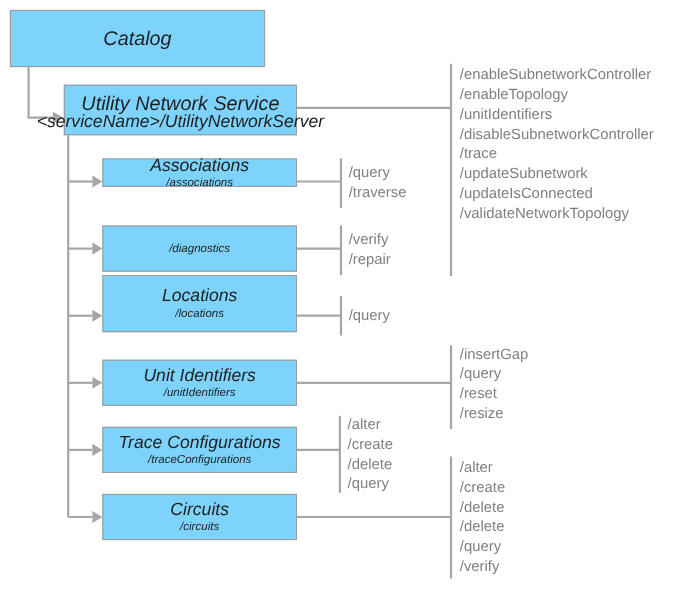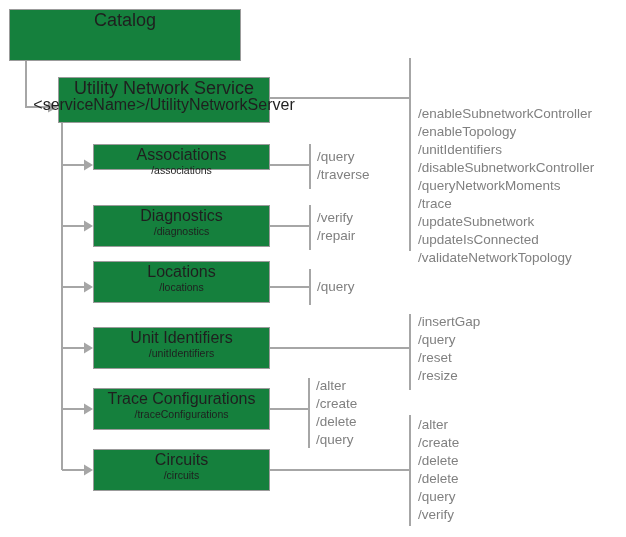--- a/index.html
+++ b/index.html
@@ -24,28 +24,30 @@
     stroke: #a6a6a6;
     stroke-width: 2;
     fill: none;
   }
   .arrowhead {
     fill: #a6a6a6;
     stroke: none;
   }
   .node {
     position: absolute;
-    background: #15803d;
+    background: #7dd3fc;
     border: 1px solid #9b9b9b;
     box-shadow: 0 0 0 1px rgba(255,255,255,0.0);
     display: flex;
     flex-direction: column;
     align-items: center;
+    justify-content: center;
     text-align: center;
     box-sizing: border-box;
+    font-style: italic;
   }
   .node-title {
     color: #1f1f1f;
     font-size: 17px;
     line-height: 19px;
     letter-spacing: 0;
     white-space: nowrap;
   }
   .node-title.big {
     font-size: 18px;
@@ -121,46 +123,44 @@
   <div class="node" style="left:58px; top:77px; width:212px; height:46px;">
     <div class="node-title big">Utility Network Service</div>
     <div class="node-subtitle" style="font-size:16px;">&lt;serviceName&gt;/UtilityNetworkServer</div>
   </div>
 
   <div class="node" style="left:93px; top:144px; width:177px; height:26px;">
     <div class="node-title" style="font-size:16px;">Associations</div>
     <div class="node-subtitle">/associations</div>
   </div>
   <div class="node" style="left:93px; top:205px; width:177px; height:42px;">
-    <div class="node-title" style="font-size:16px;">Diagnostics</div>
     <div class="node-subtitle">/diagnostics</div>
   </div>
-  <div class="node" style="left:93px; top:261px; width:177px; height:42px;">
+  <div class="node" style="left:93px; top:250px; width:177px; height:52px;">
     <div class="node-title" style="font-size:16px;">Locations</div>
     <div class="node-subtitle">/locations</div>
   </div>
   <div class="node" style="left:93px; top:327px; width:177px; height:42px;">
     <div class="node-title" style="font-size:16px;">Unit Identifiers</div>
     <div class="node-subtitle">/unitIdentifiers</div>
   </div>
   <div class="node" style="left:93px; top:388px; width:177px; height:42px;">
     <div class="node-title" style="font-size:16px;">Trace Configurations</div>
     <div class="node-subtitle">/traceConfigurations</div>
   </div>
   <div class="node" style="left:93px; top:449px; width:177px; height:42px;">
     <div class="node-title" style="font-size:16px;">Circuits</div>
     <div class="node-subtitle">/circuits</div>
   </div>
 
-  <div class="ops" style="left:418px; top:59px;margin-top:46px;">
+  <div class="ops" style="left:418px; top:59px;">
       <div class="op">/enableSubnetworkController</div>
       <div class="op">/enableTopology</div>
       <div class="op">/unitIdentifiers</div>
       <div class="op">/disableSubnetworkController</div>
-      <div class="op">/queryNetworkMoments</div>
       <div class="op">/trace</div>
       <div class="op">/updateSubnetwork</div>
       <div class="op">/updateIsConnected</div>
       <div class="op">/validateNetworkTopology</div>
     </div>
   <div class="ops" style="left:317px; top:148px;">
       <div class="op">/query</div>
       <div class="op">/traverse</div>
     </div>
   <div class="ops" style="left:317px; top:209px;">

